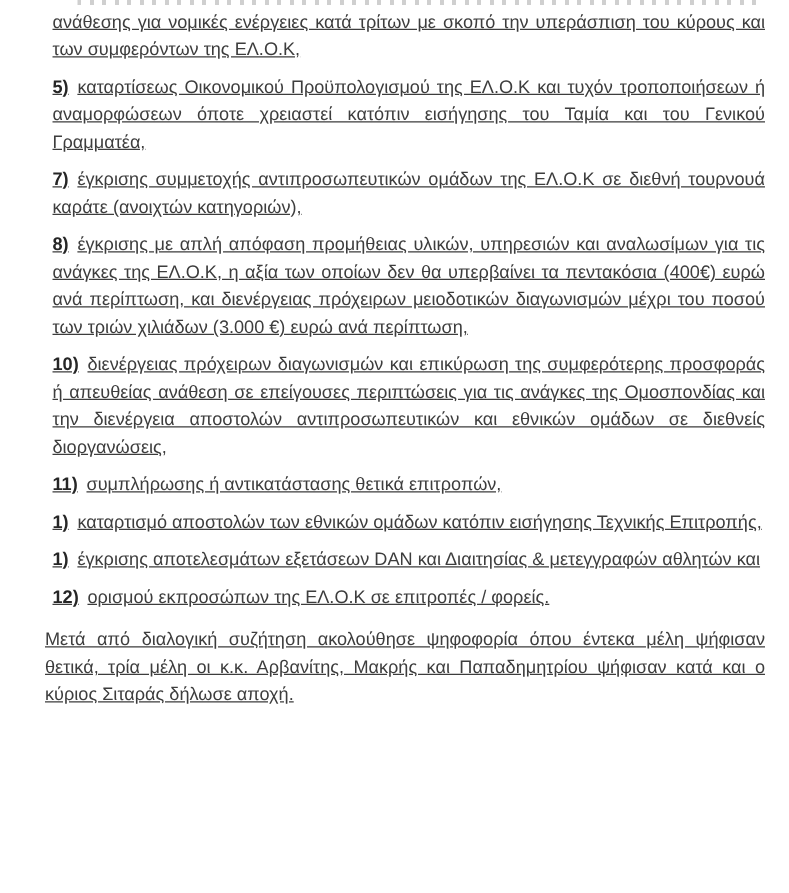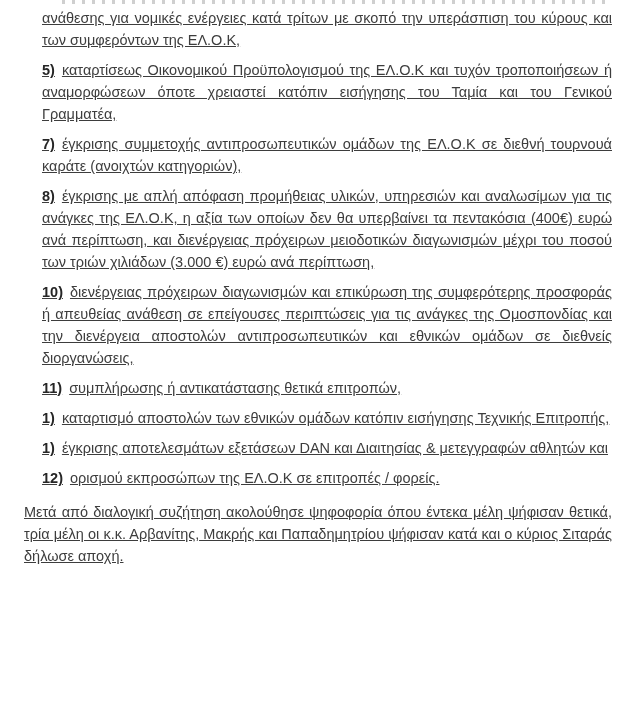--- a/index.html
+++ b/index.html
@@ -38,21 +38,21 @@
   .indent {
     margin-left: 22px;
   }
   .num {
     font-weight: bold;
     color: #262626;
     margin-right: 7px;
     white-space: nowrap;
   }
   .closing {
-    margin-left: 4px;
+    margin-left: 16px;
     margin-top: 12px;
   }
 </style>
 </head>
 <body>
 
 <div class="page">
 
   <div class="remnant"></div>
 

